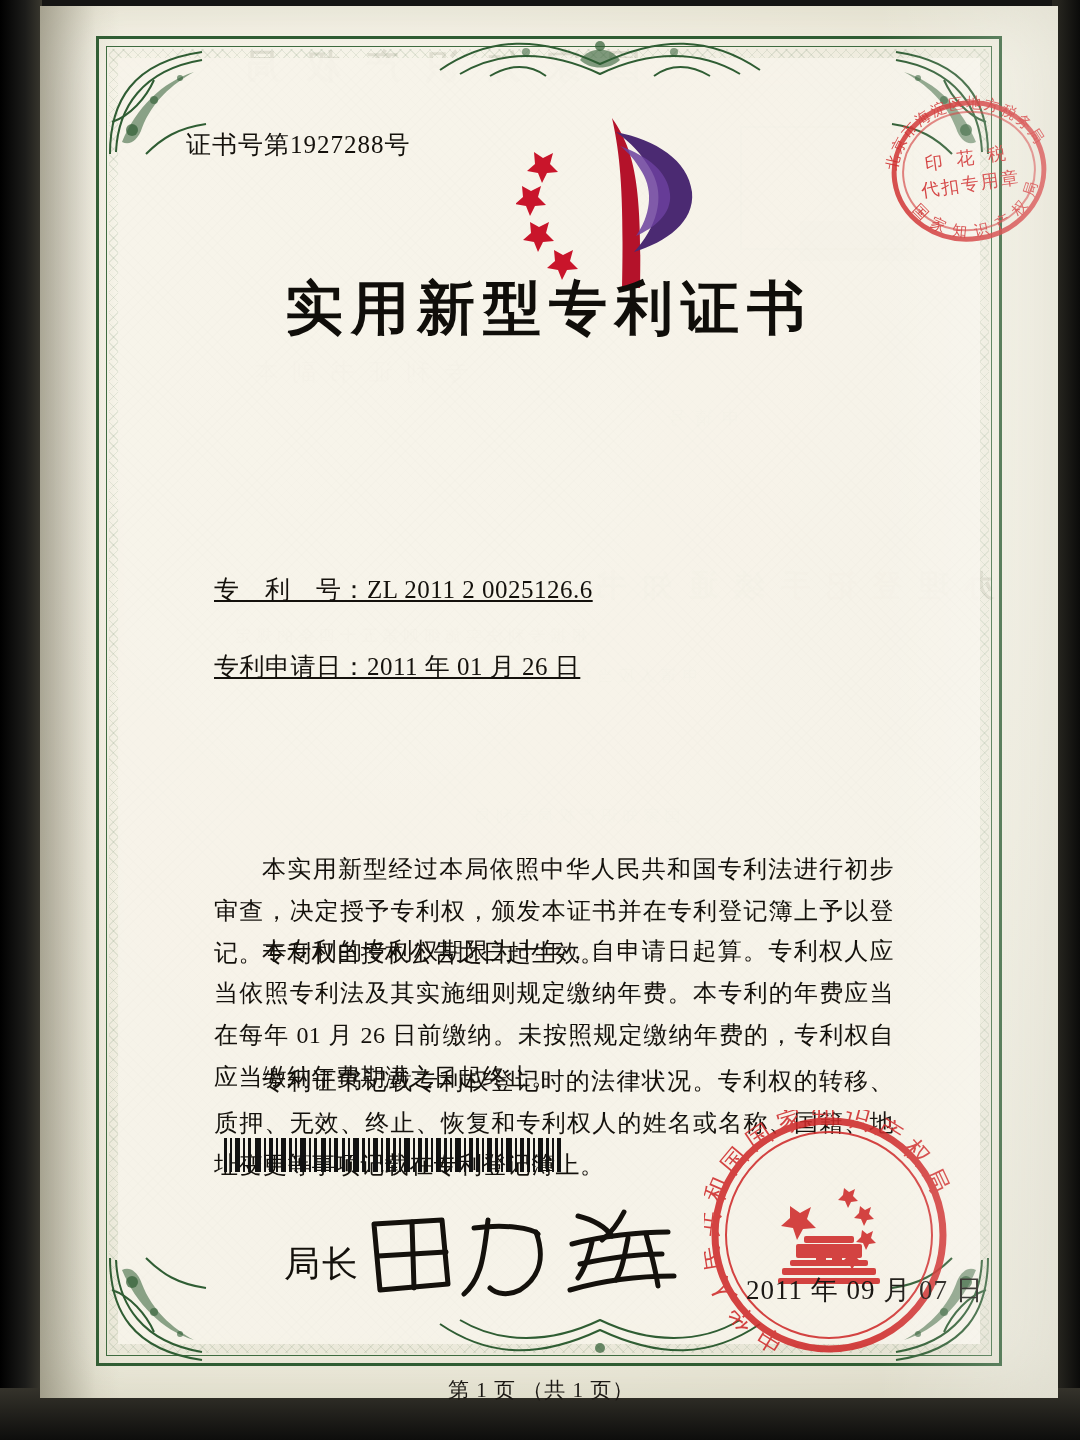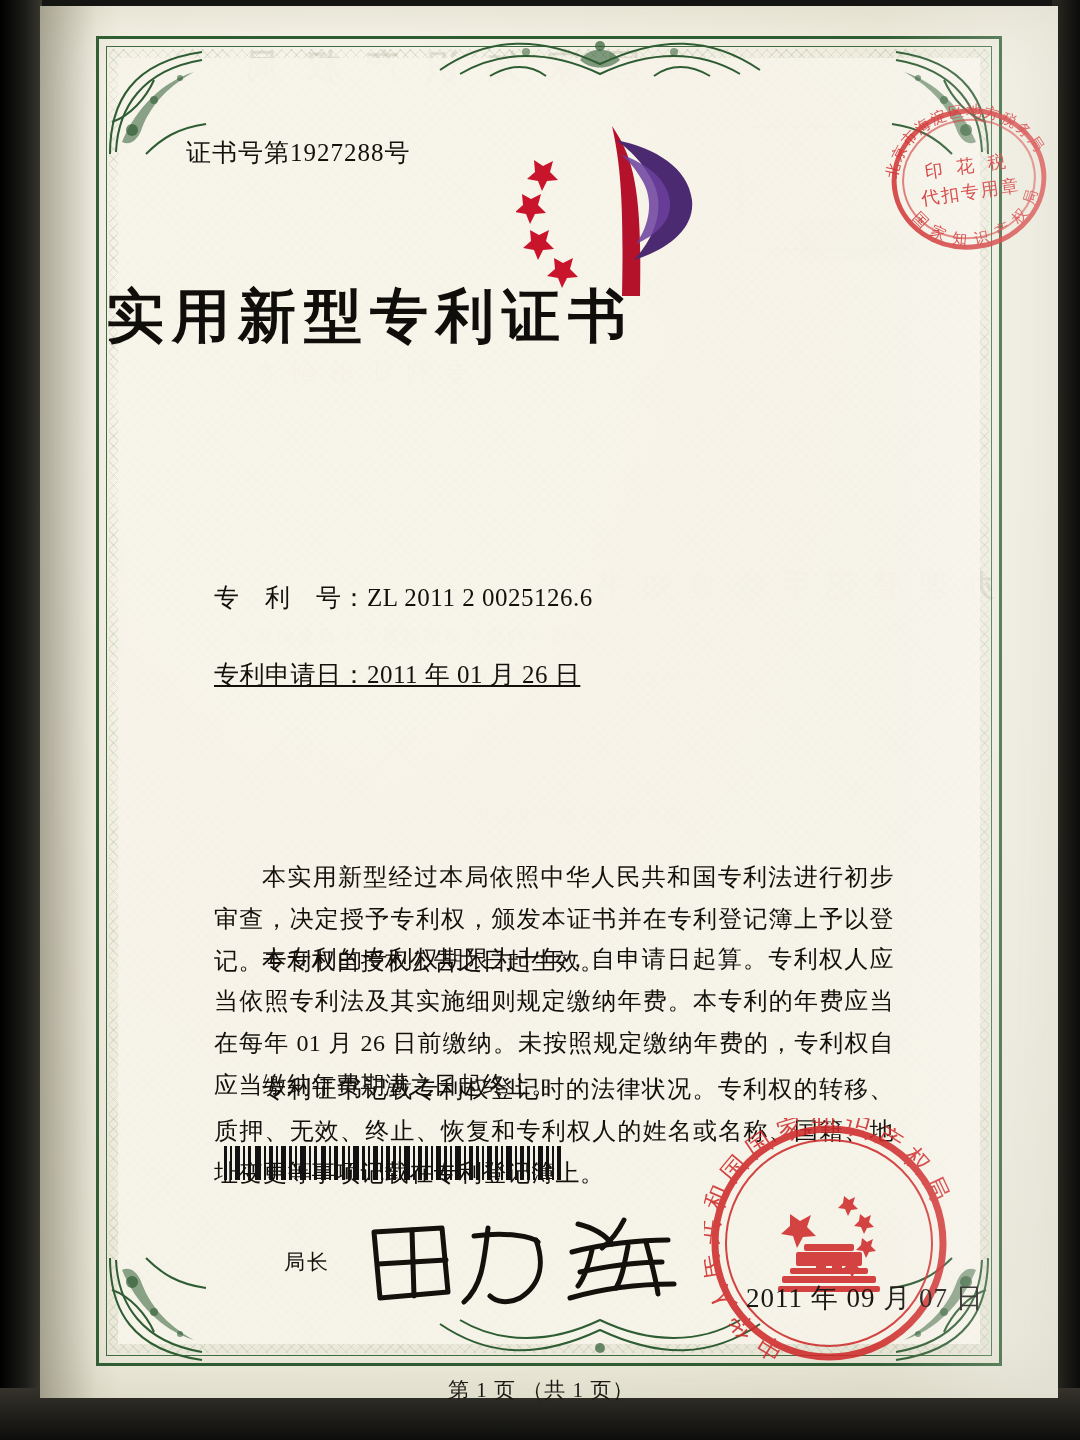--- a/index.html
+++ b/index.html
@@ -150,21 +150,21 @@
     position: absolute;
     left: 390px; top: 1298px;
     width: 340px; height: 60px;
     color: #2f5d33;
     transform: scaleY(-1);
   }
 
   
   #content {
     position: absolute;
-    left: 66px; top: 32px;
+    left: 66px; top: 24px;
     width: 886px; height: 1332px;
   }
 
   #cert-number {
     position: absolute;
     left: 80px; top: 98px;
     font-size: 25px;
     color: #14110c;
     letter-spacing: 1px;
     white-space: nowrap;
@@ -181,41 +181,42 @@
   #tax-seal {
     position: absolute;
     left: 770px; top: 48px;
     width: 186px; height: 186px;
   }
 
   #title {
     position: absolute;
     left: 0; top: 240px;
     width: 886px;
+    text-align: center;
     font-size: 58px;
     font-weight: bold;
     letter-spacing: 8px;
     color: #100e0a;
     font-family: "DejaVu Serif", "Liberation Serif", serif;
   }
 
   .field {
     position: absolute;
     left: 108px;
     font-size: 25px;
     color: #14110c;
     white-space: nowrap;
     letter-spacing: 0.5px;
   }
   .field .label { letter-spacing: 0.5px; }
   .field .value { letter-spacing: 0.5px; }
 
   #f-name   { top: 390px; }
   #f-inv    { top: 465px; }
-  #f-patno  { top: 543px; }
+  #f-patno  { top: 543px; text-decoration: underline; }
   #f-appdate{ top: 620px; text-decoration: underline; }
   #f-owner  { top: 697px; }
   #f-grant  { top: 773px; }
 
   .para {
     position: absolute;
     left: 108px;
     width: 680px;
     font-size: 24px;
     line-height: 42px;
@@ -232,21 +233,21 @@
   #barcode {
     position: absolute;
     left: 118px; top: 1108px;
     width: 340px; height: 34px;
   }
 
   
   #sig-label {
     position: absolute;
     left: 178px; top: 1210px;
-    font-size: 21px;
+    font-size: 36px;
     color: #14110c;
     letter-spacing: 2px;
   }
   #signature {
     position: absolute;
     left: 250px; top: 1168px;
     width: 330px; height: 110px;
     color: #111;
   }
 

